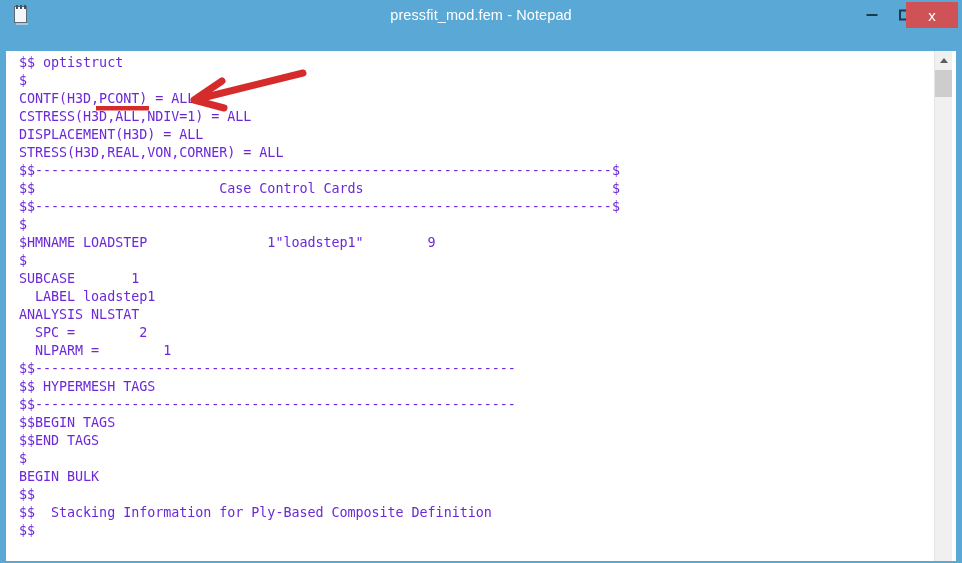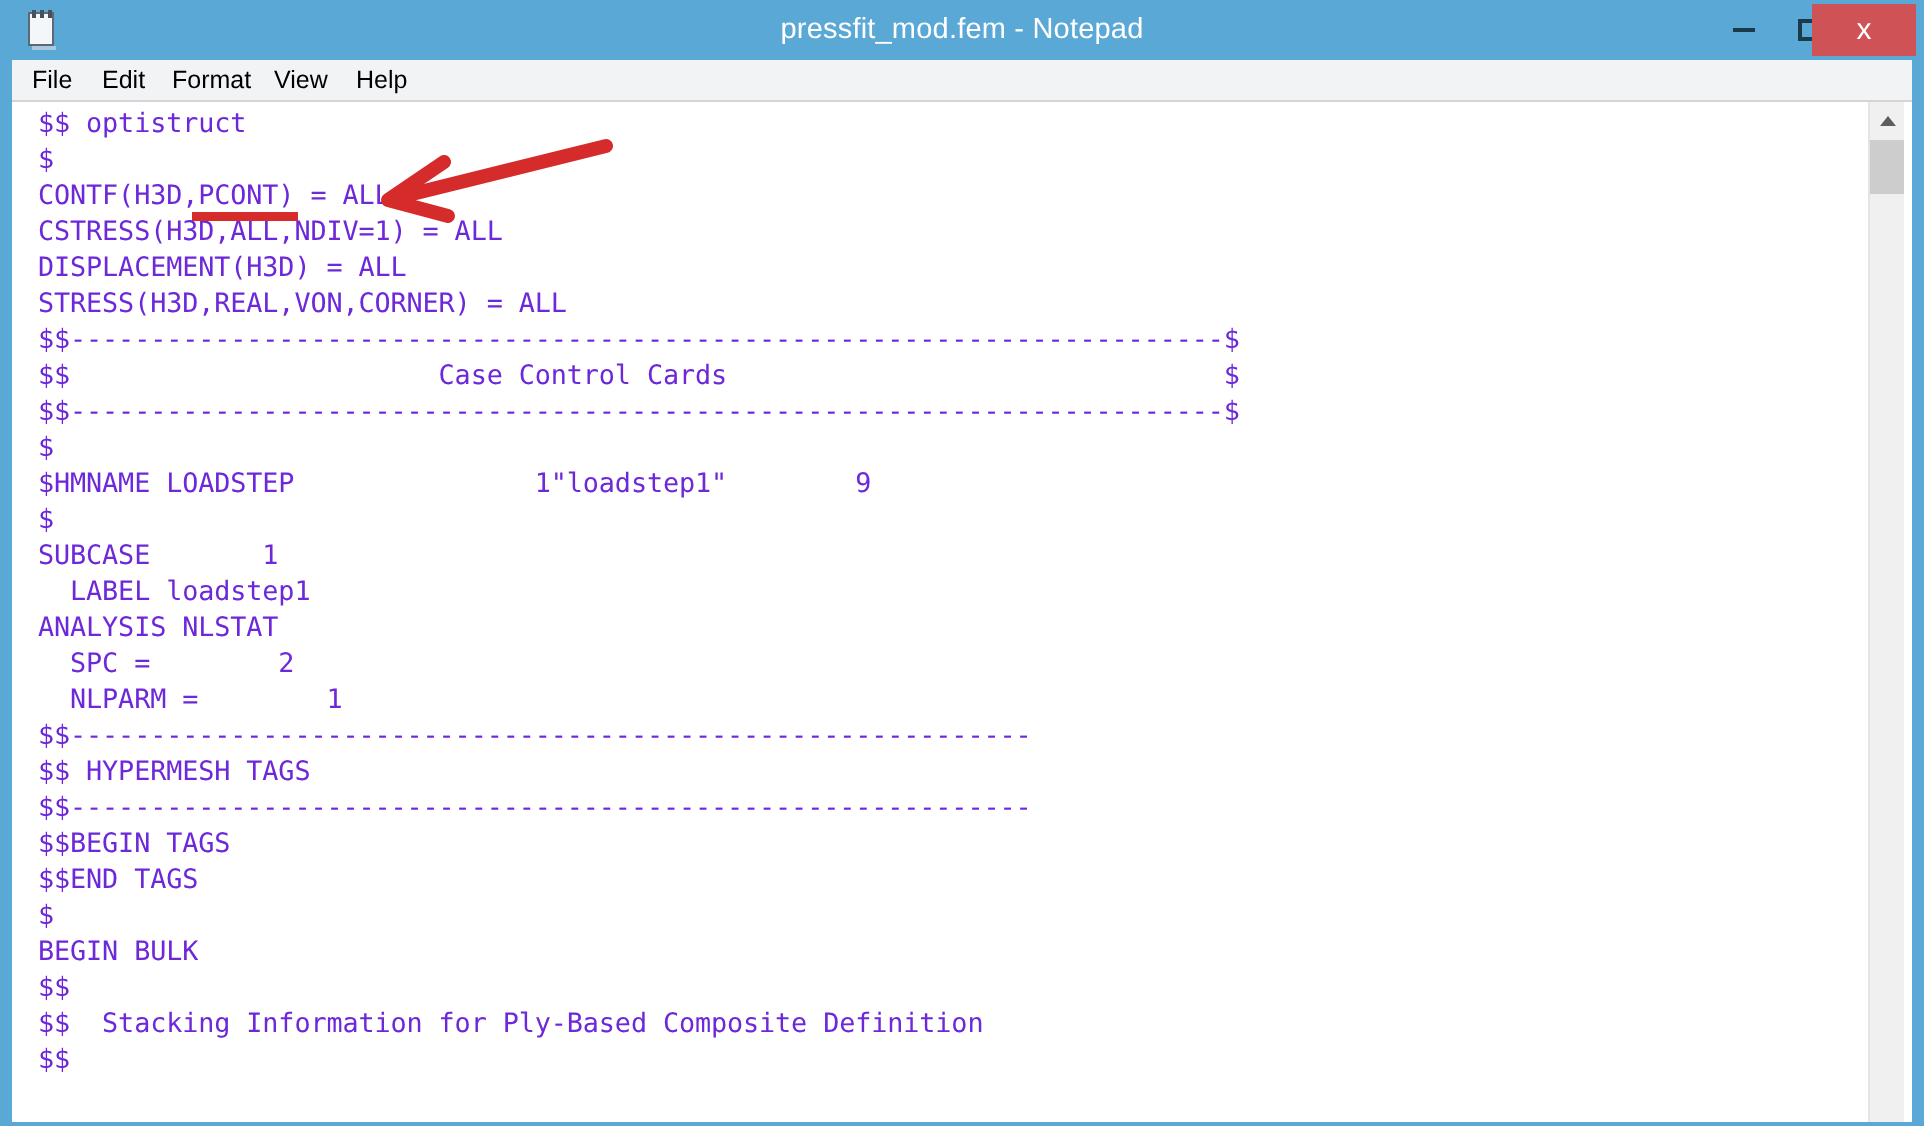--- a/index.html
+++ b/index.html
@@ -231,27 +231,20 @@
       <span class="ctrl-glyph"></span>
     </button>
     <button class="ctrl-btn" id="btn-max">
       <span class="ctrl-glyph"></span>
     </button>
     <button class="ctrl-btn" id="btn-close">
       <span class="ctrl-glyph">x</span>
     </button>
   </div>
 
-  <div id="menubar">
-    <div class="menu-item" style="left:10px;">File</div>
-    <div class="menu-item" style="left:45px;">Edit</div>
-    <div class="menu-item" style="left:80px;">Format</div>
-    <div class="menu-item" style="left:131px;">View</div>
-    <div class="menu-item" style="left:172px;">Help</div>
-  </div>
 
   <div id="clientarea">
 
     <div id="textarea">
       <pre id="codetext">$$ optistruct
 $
 CONTF(H3D,PCONT) = ALL
 CSTRESS(H3D,ALL,NDIV=1) = ALL
 DISPLACEMENT(H3D) = ALL
 STRESS(H3D,REAL,VON,CORNER) = ALL

